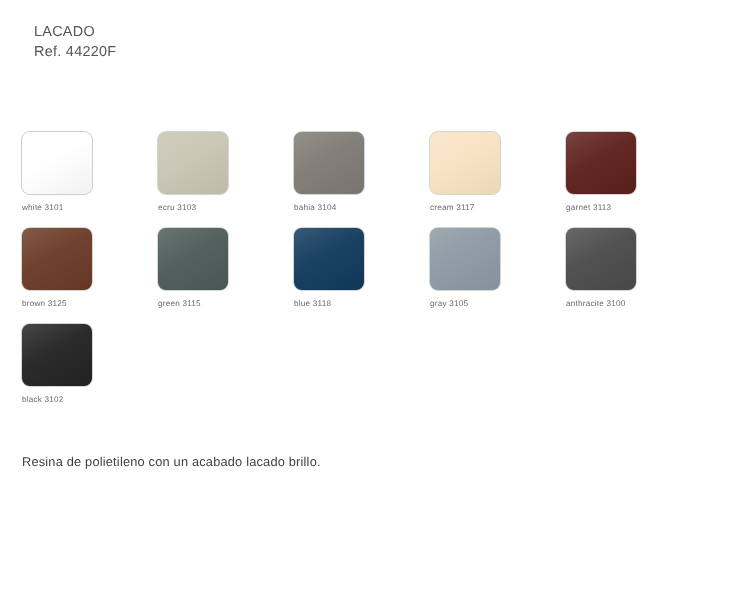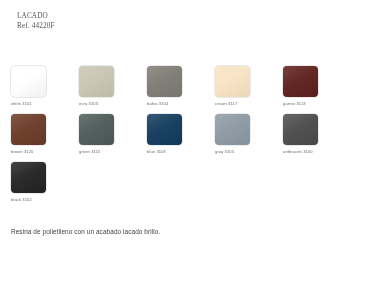--- a/index.html
+++ b/index.html
@@ -26,21 +26,20 @@
     left: 17px;
     top: 11px;
     line-height: 1.45;
   }
   .header-title,
   .header-ref {
     font-size: 7.2px;
     letter-spacing: 0.15px;
     color: #555555;
     white-space: nowrap;
-    font-family: Liberation Serif, serif;
   }
   .swatch-area {
     position: absolute;
     left: 11px;
     top: 66px;
     width: 352px;
   }
   .swatch-row {
     display: flex;
     flex-direction: row;

